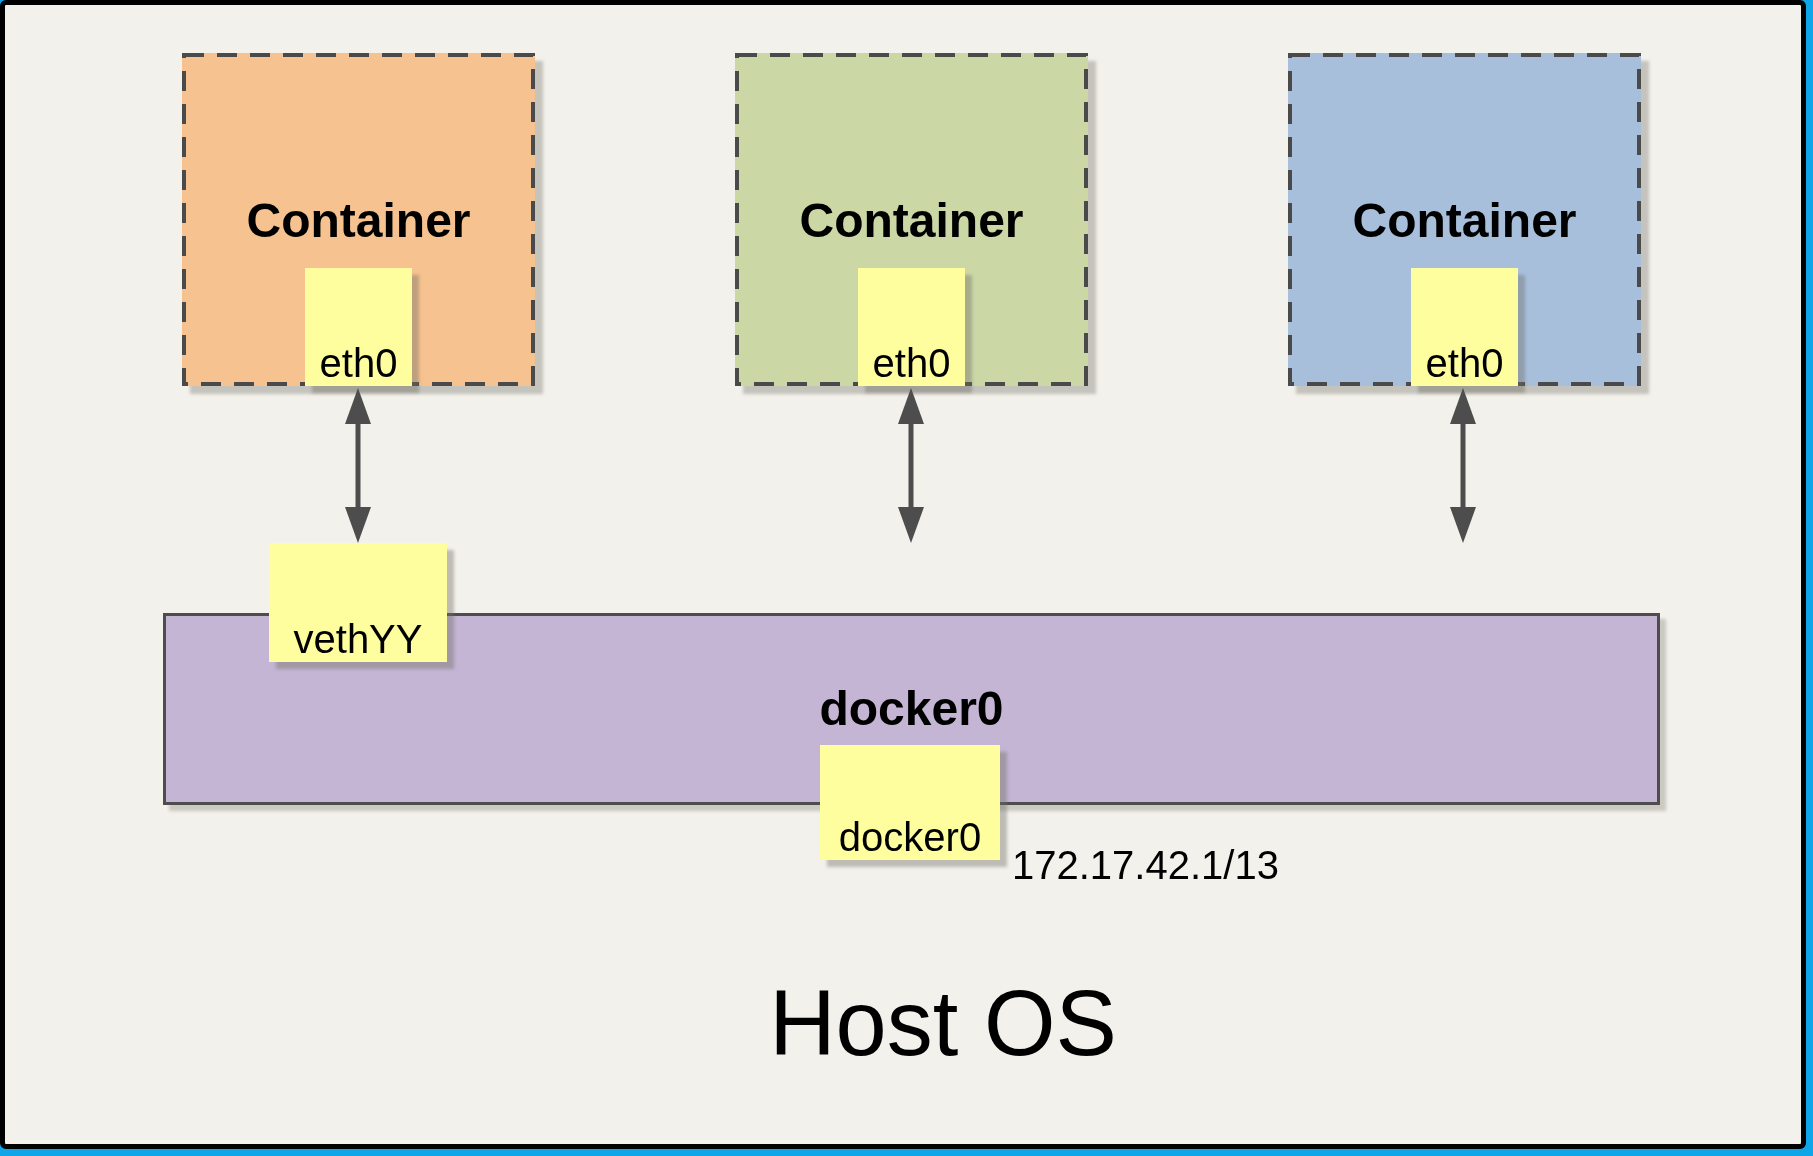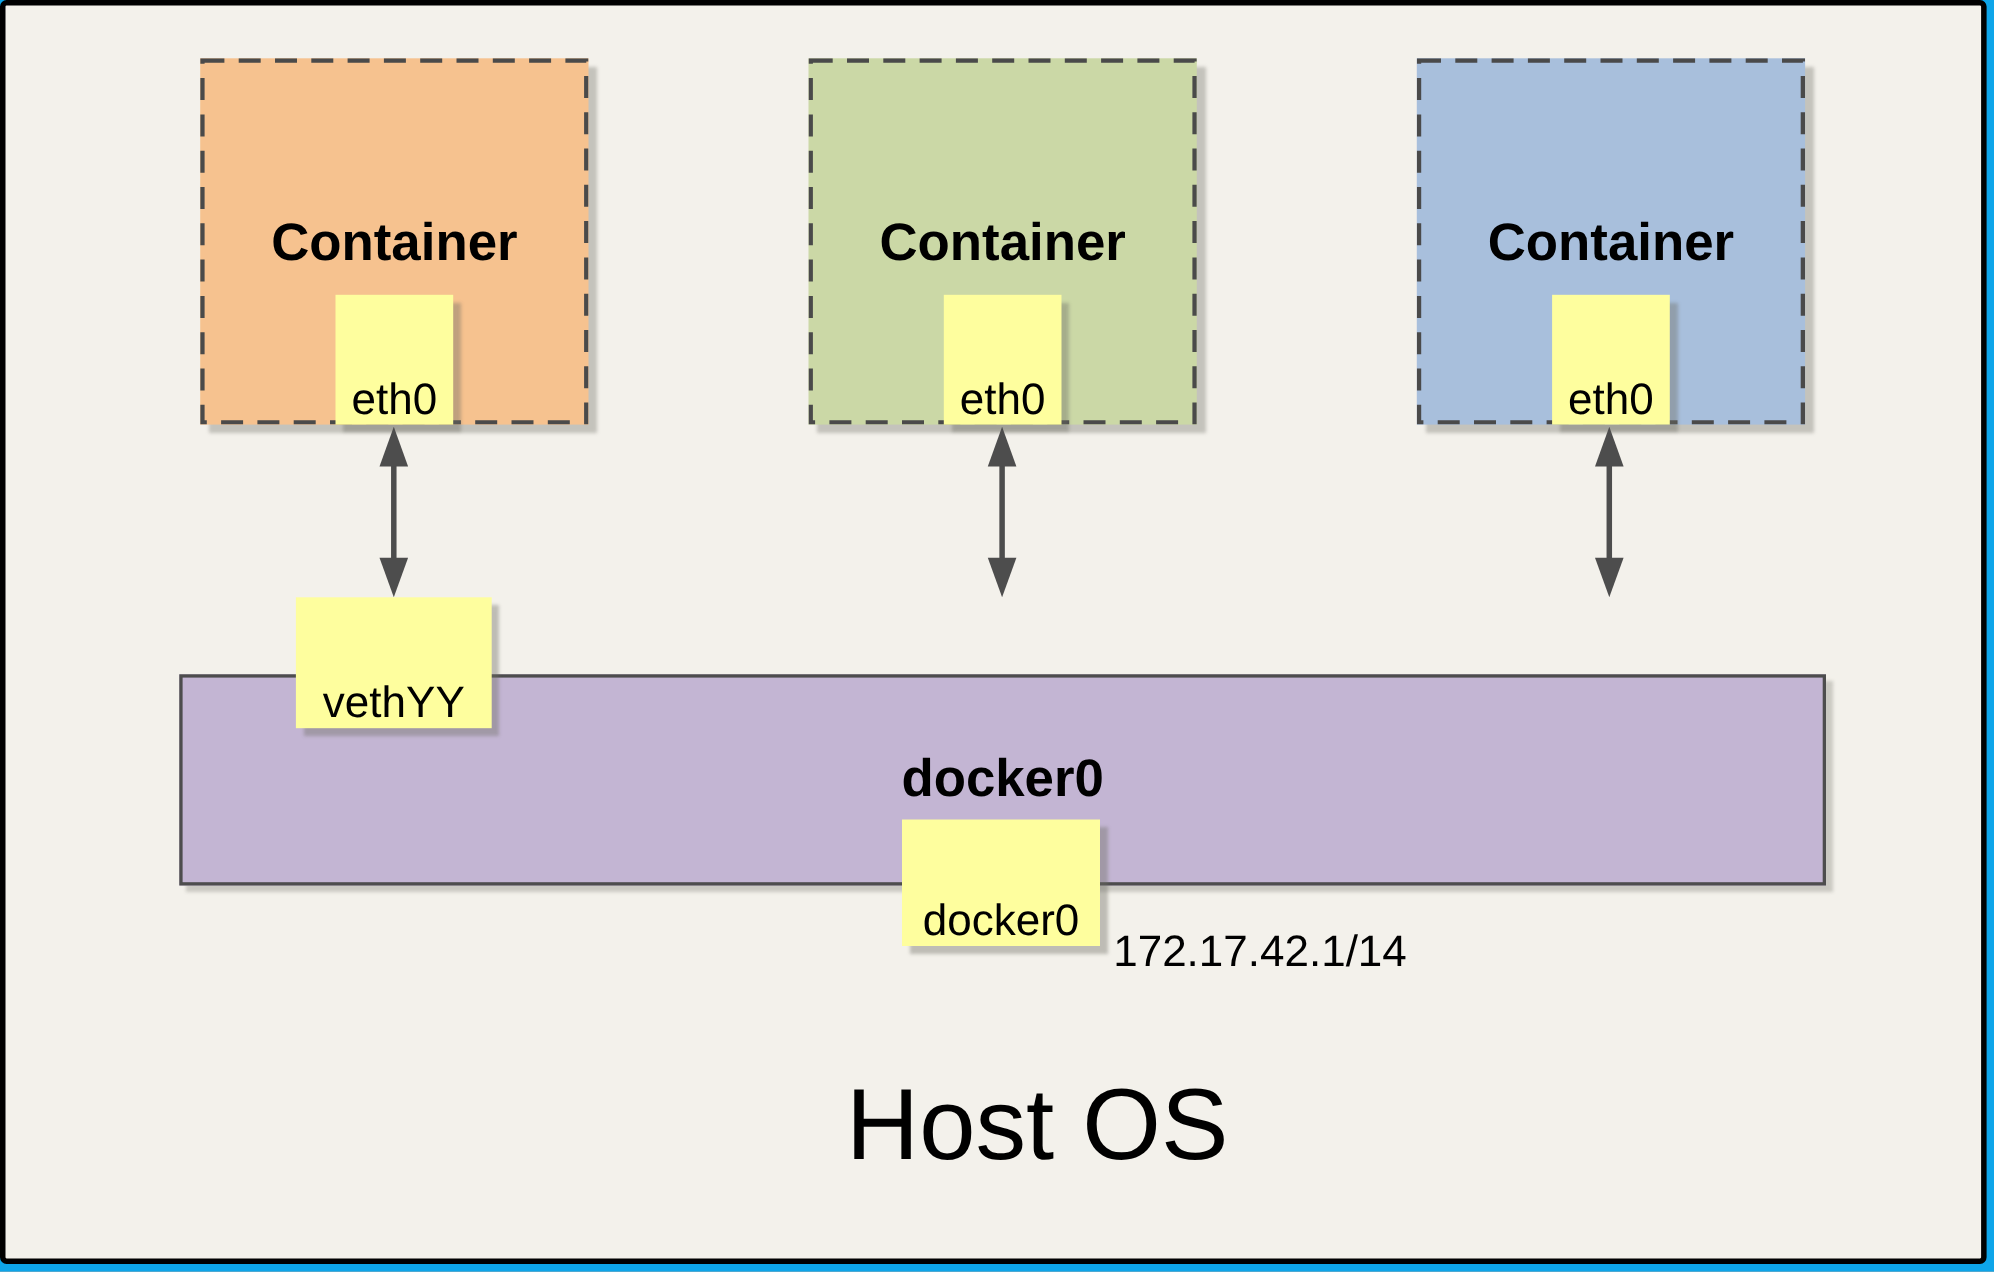--- a/index.html
+++ b/index.html
@@ -128,18 +128,18 @@
     </div>
 
     <div class="node veth-node" style="left:264px">
       <span>vethYY</span>
     </div>
 
     <div class="node docker0-node">
       <span>docker0</span>
     </div>
 
-    <div class="ip-label">172.17.42.1/14</div>
+    <div class="ip-label">172.17.42.1/13</div>
 
     <div class="host-label">Host OS</div>
 
   </div>
 </div>
 
 </body></html>

